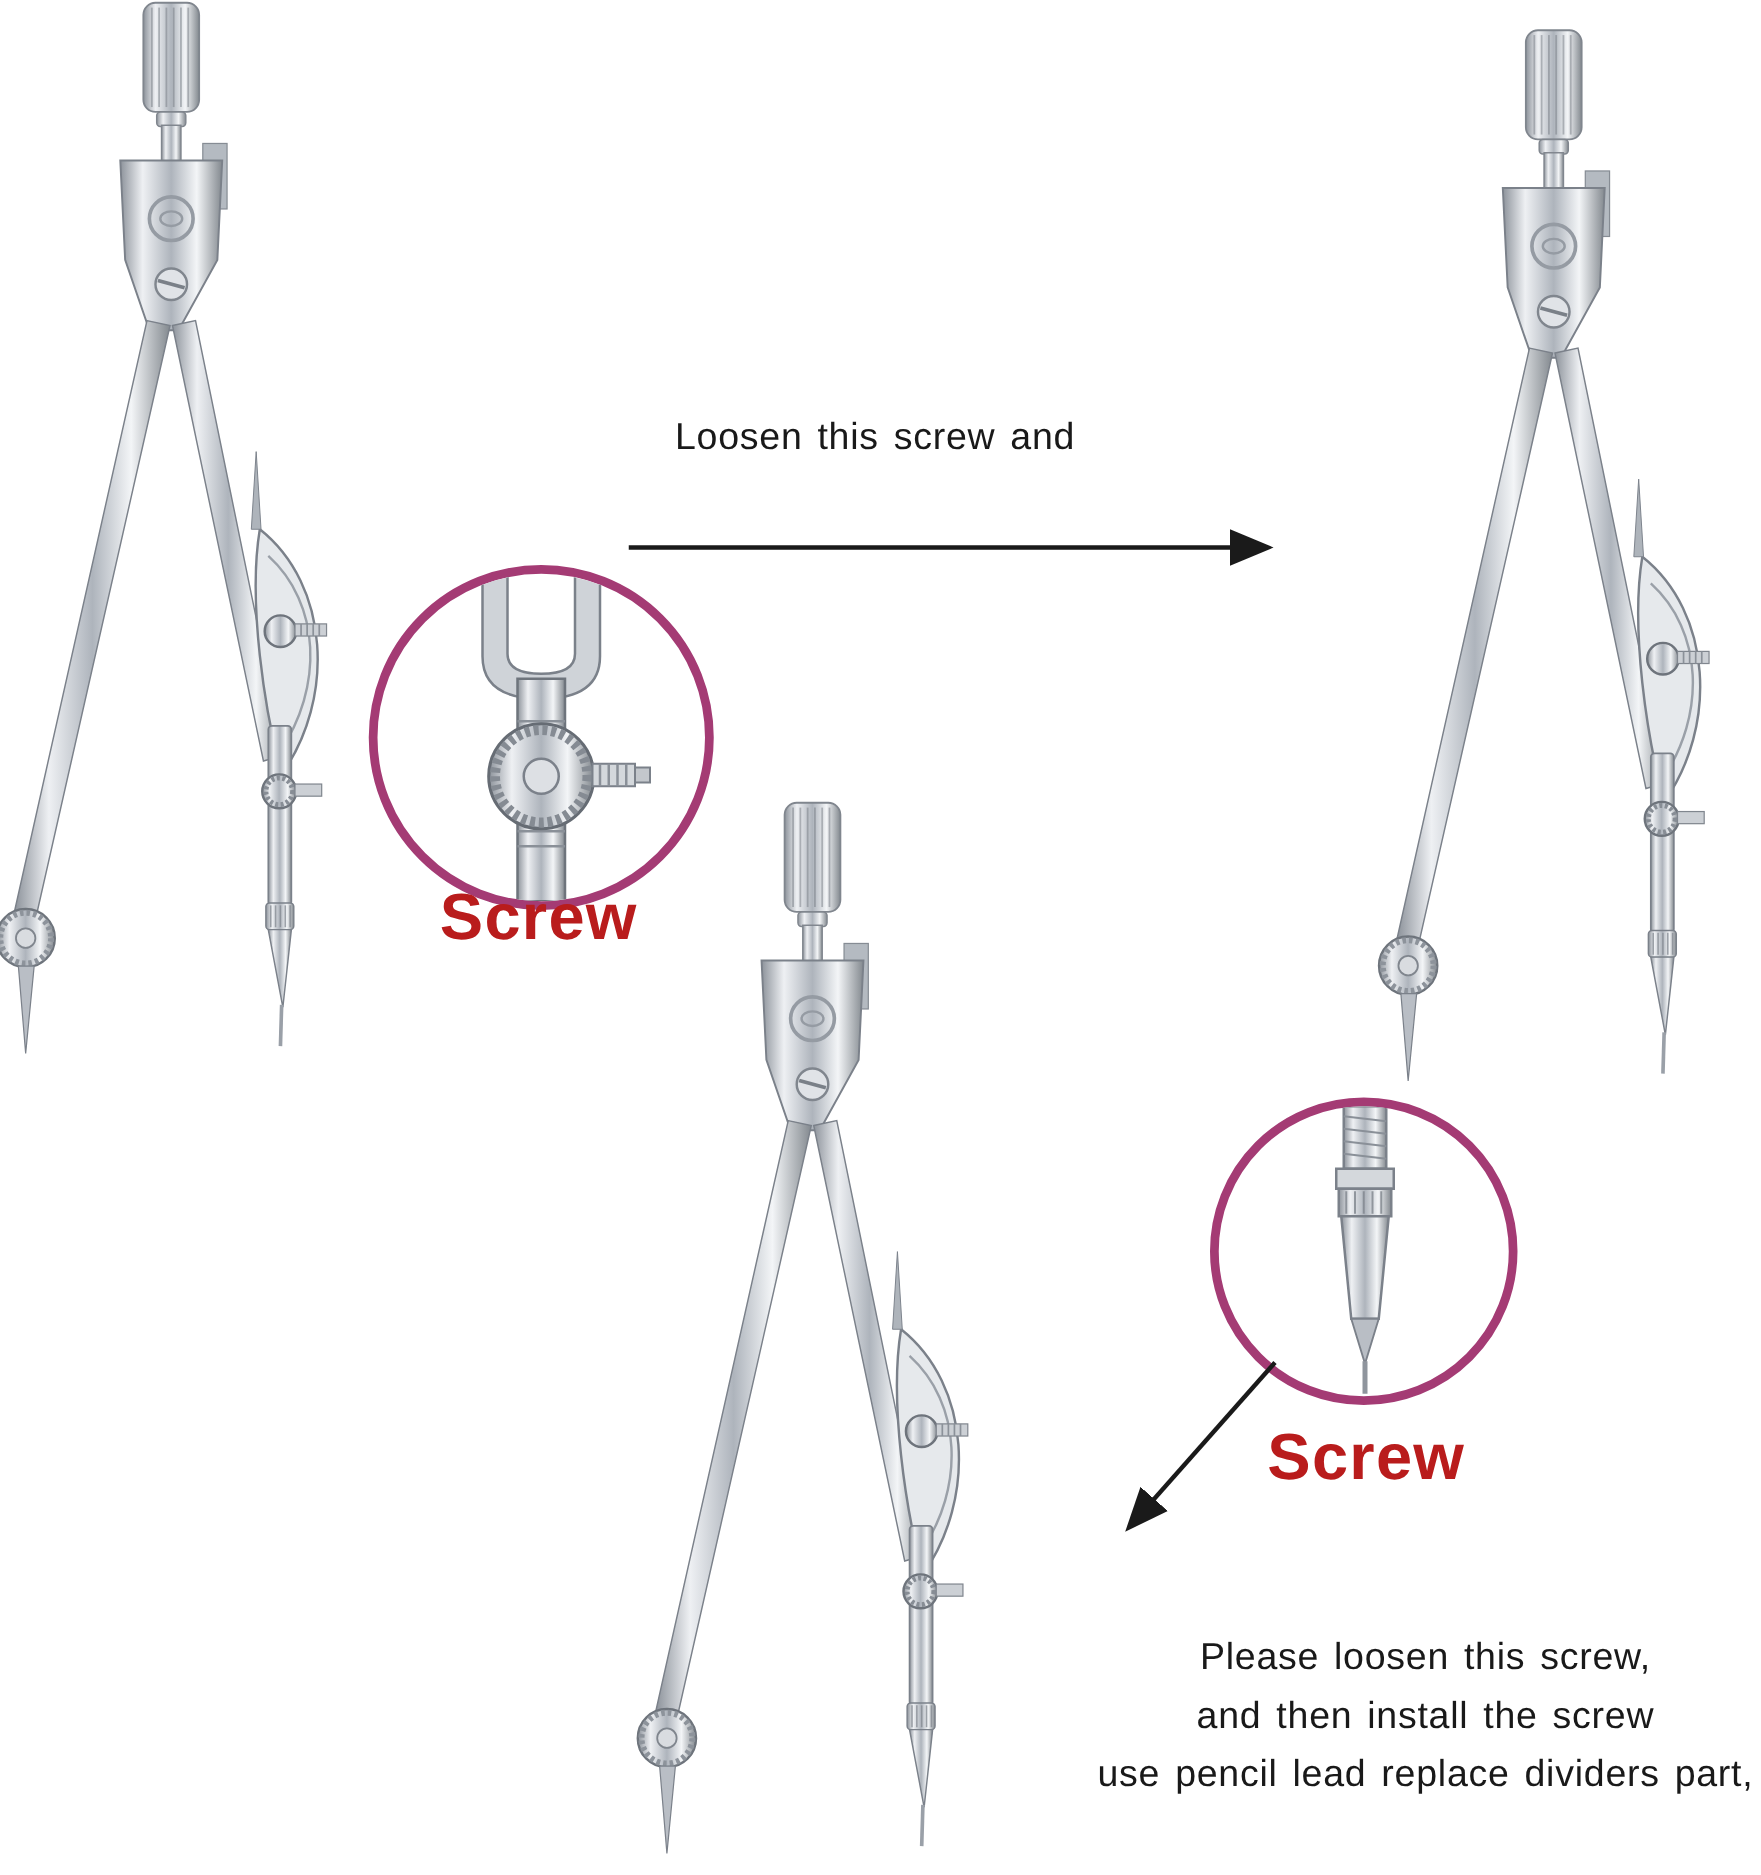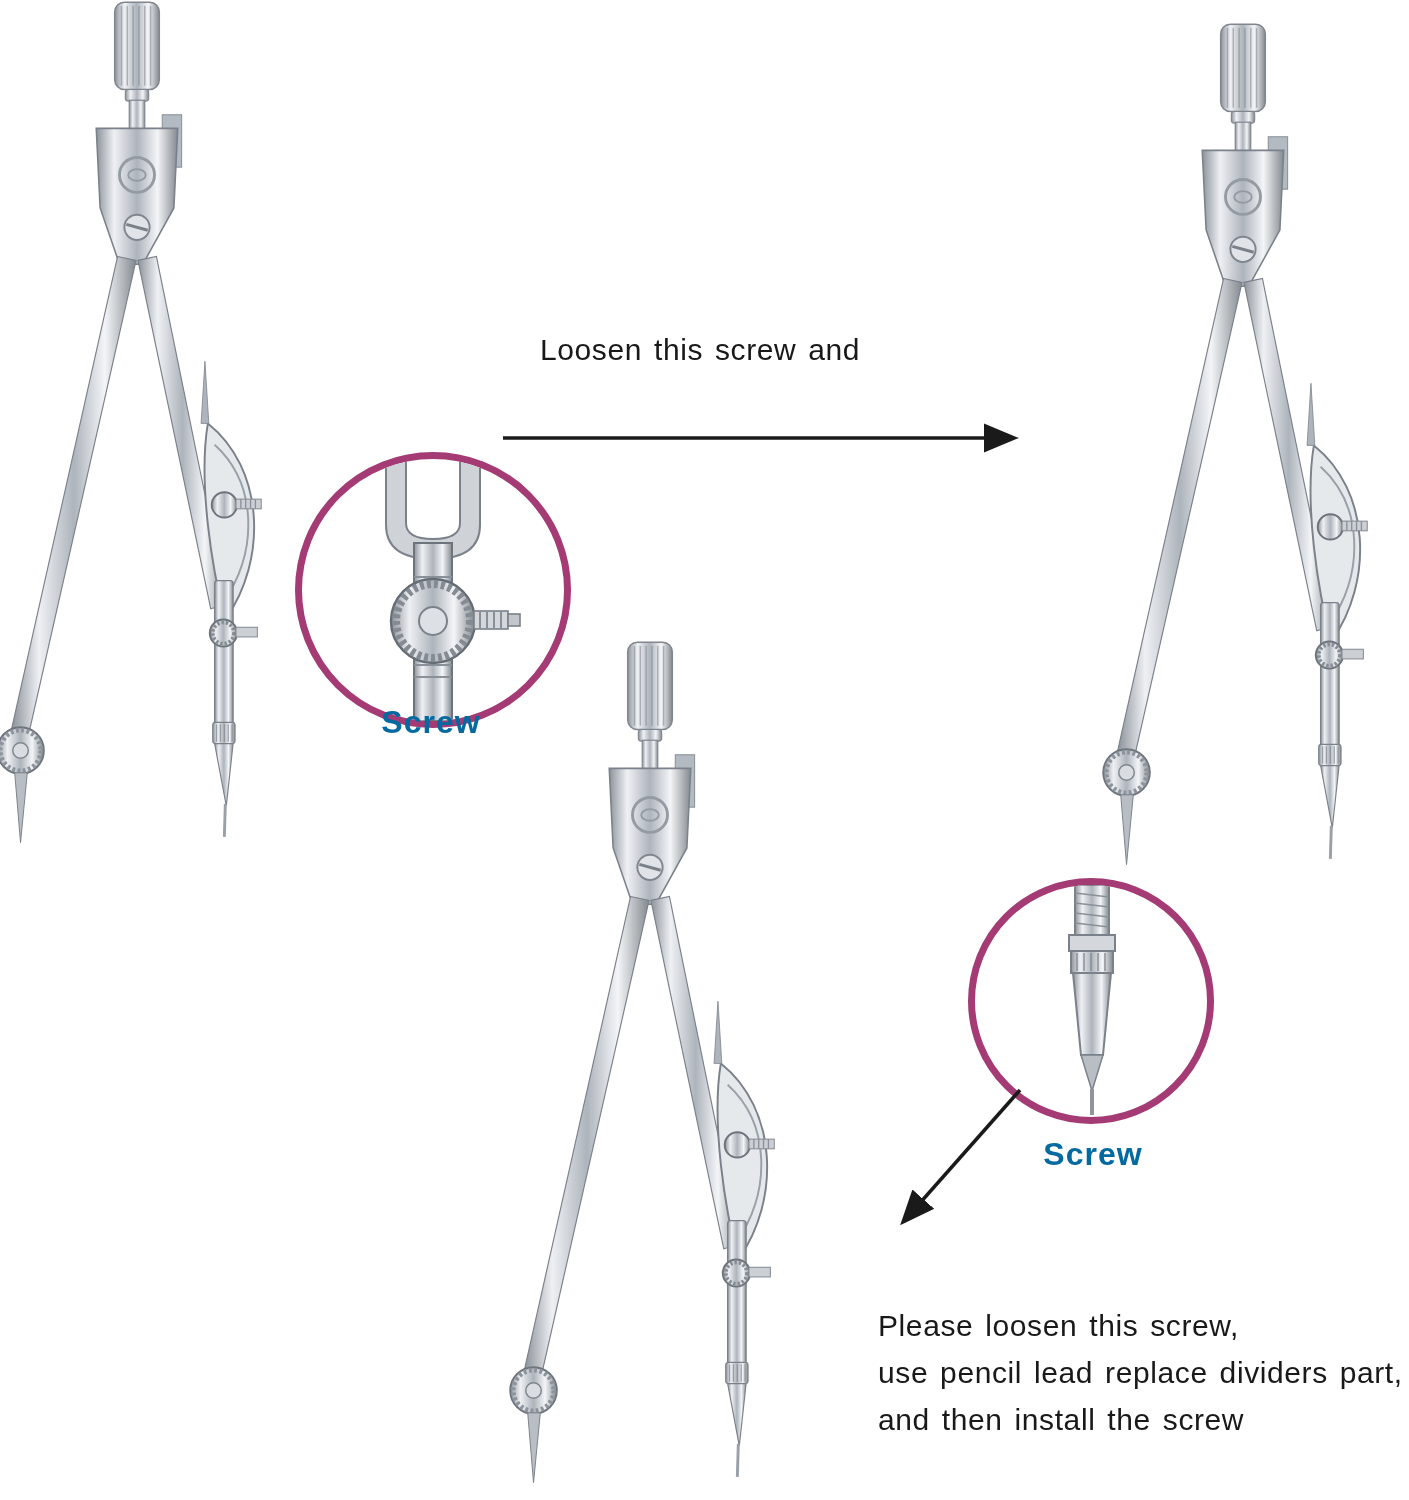--- a/index.html
+++ b/index.html
@@ -17,36 +17,36 @@
     position:absolute;
     border:7px solid #a43b74;
     border-radius:50%;
     background:#ffffff;
     box-sizing:border-box;
     overflow:hidden;
   }
   .callout svg{width:100%;height:100%;}
   .screw-label{
     position:absolute;
-    color:#0369a1;
+    color:#b91c1c;
     font-weight:bold;
-    font-size:32px;
+    font-size:52px;
     letter-spacing:1px;
     text-align:center;
     width:190px;
   }
   .annotation{
     position:absolute;
     color:#191919;
     font-size:30px;
     line-height:47px;
     letter-spacing:0.6px;
     word-spacing:3px;
   }
-  .annotation .line{white-space:pre;}
+  .annotation .line{white-space:pre;text-align:center;}
 </style>
 </head>
 <body>
 
 <div class="stage">
 
   <svg width="0" height="0" style="position:absolute" aria-hidden="true">
     <defs>
       <linearGradient id="gMetal" x1="0" y1="0" x2="1" y2="0">
         <stop offset="0" stop-color="#8d939b"></stop>
@@ -181,17 +181,17 @@
   <svg class="abs" style="left:495px; top:418px;" width="550" height="40" viewBox="0 0 550 40">
     <line x1="8" y1="20" x2="518" y2="20" stroke="#1a1a1a" stroke-width="3.5" marker-end="url(#arrowHead)"></line>
   </svg>
 
   <svg class="abs" style="left:872px; top:1078px;" width="160" height="165" viewBox="0 0 160 165">
     <line x1="148" y1="12" x2="32" y2="143" stroke="#1a1a1a" stroke-width="3.5" marker-end="url(#arrowHead)"></line>
   </svg>
 
   <div class="annotation" style="left:878px; top:1282px;margin-top:20px;">
     <div class="line">Please loosen this screw,</div>
+    <div class="line">and then install the screw</div>
     <div class="line">use pencil lead replace dividers part,</div>
-    <div class="line">and then install the screw</div>
   </div>
 
 </div>
 
 </body></html>

